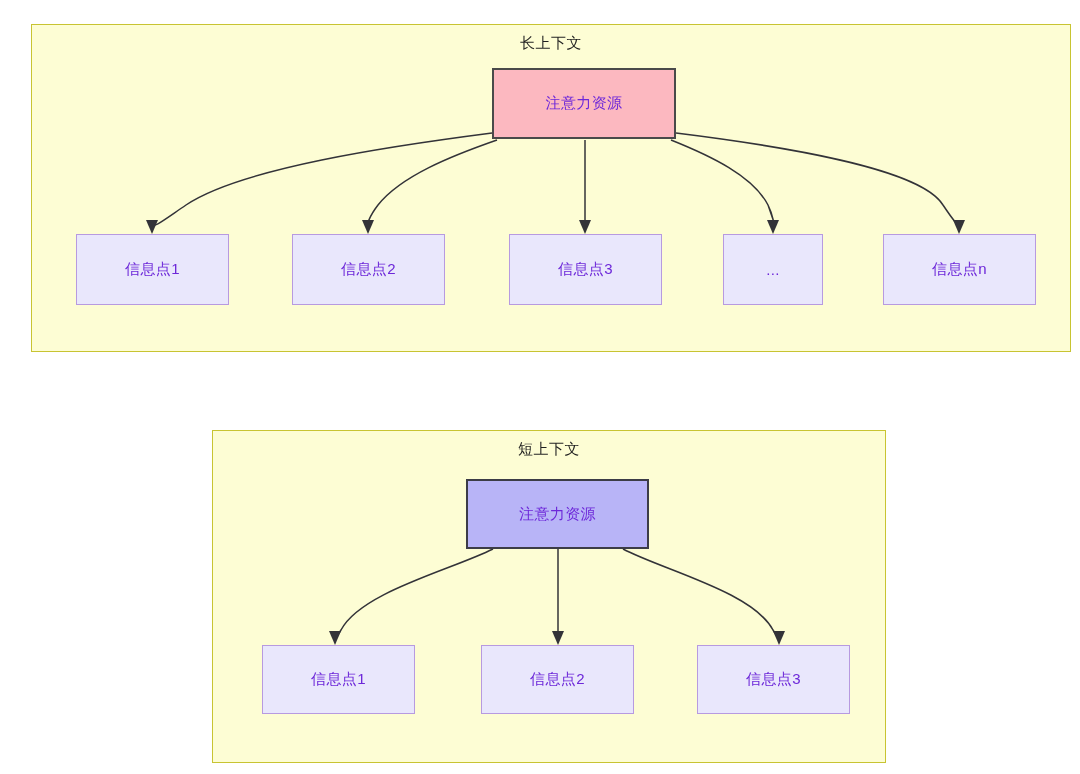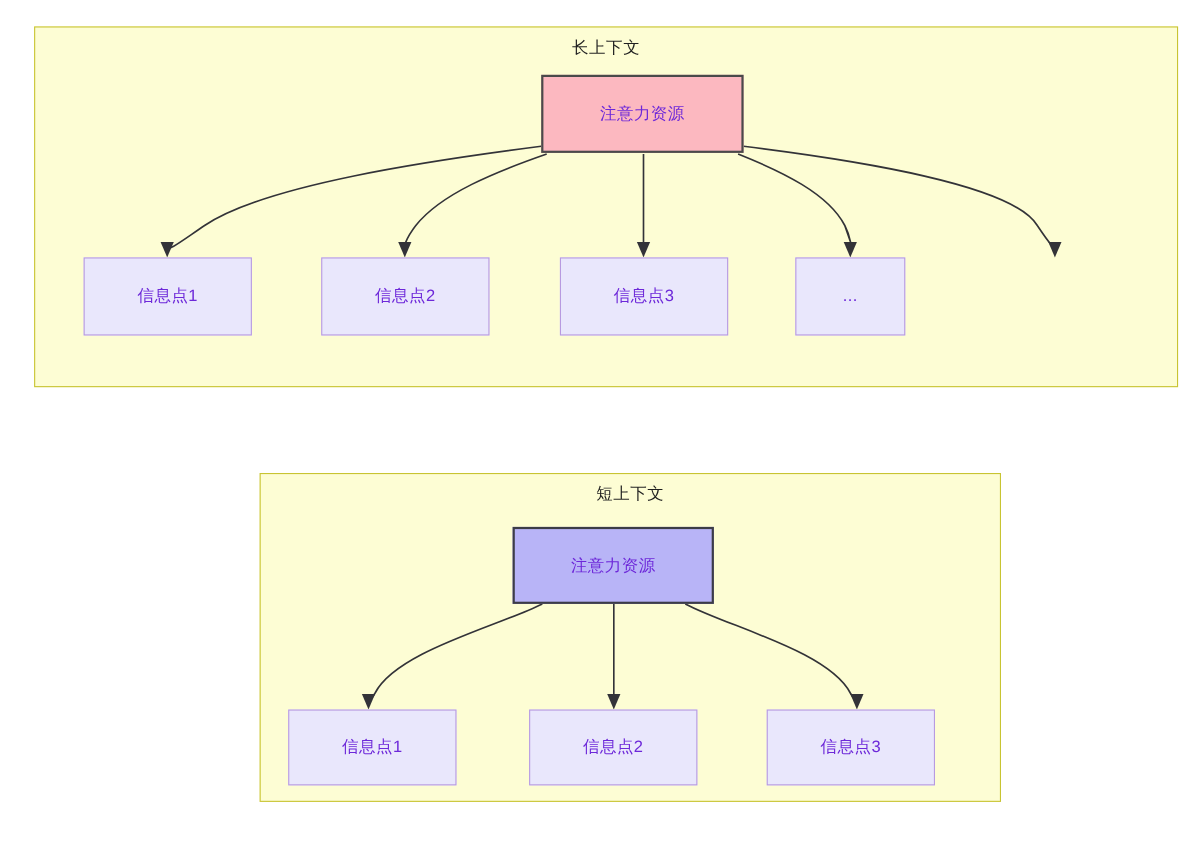--- a/index.html
+++ b/index.html
@@ -28,24 +28,24 @@
     background: #fdfdd4;
     border: 1.6px solid #c8c432;
   }
   #panel-long {
     left: 20px;
     top: 24px;
     width: 1040px;
     height: 328px;
   }
   #panel-short {
-    left: 225px;
+    left: 201px;
     top: 430px;
     width: 674px;
-    height: 299px;
+    height: 333px;
   }
   .panel-title {
     position: absolute;
     left: 0;
     right: 0;
     text-align: center;
     font-size: 15px;
     color: #1f1f1f;
     letter-spacing: 0.5px;
     white-space: nowrap;
@@ -138,20 +138,23 @@
   </div>
 
   <div class="node node-leaf" style="left:498px; top:234px; width:153px; height:71px;">
     <span>信息点3</span>
   </div>
 
   <div class="node node-leaf" style="left:712px; top:234px; width:100px; height:71px;">
     <span>...</span>
   </div>
 
+  <div class="node node-leaf" style="left:872px; top:234px; width:153px; height:71px;">
+    <span>信息点n</span>
+  </div>
 
   <div class="panel" id="panel-short">
     <div class="panel-title">短上下文</div>
   </div>
 
   <svg class="edge-layer" id="edges-short" viewBox="0 0 1080 774" width="1080" height="774">
     <path class="edge-path" d="M 482,549 C 440,570 350,592 330,630 C 324,640 324,637 324,635"></path>
     <polygon class="edge-head" points="324,645 318,631 330,631"></polygon>
 
     <path class="edge-path" d="M 547,549 L 547,635"></path>

